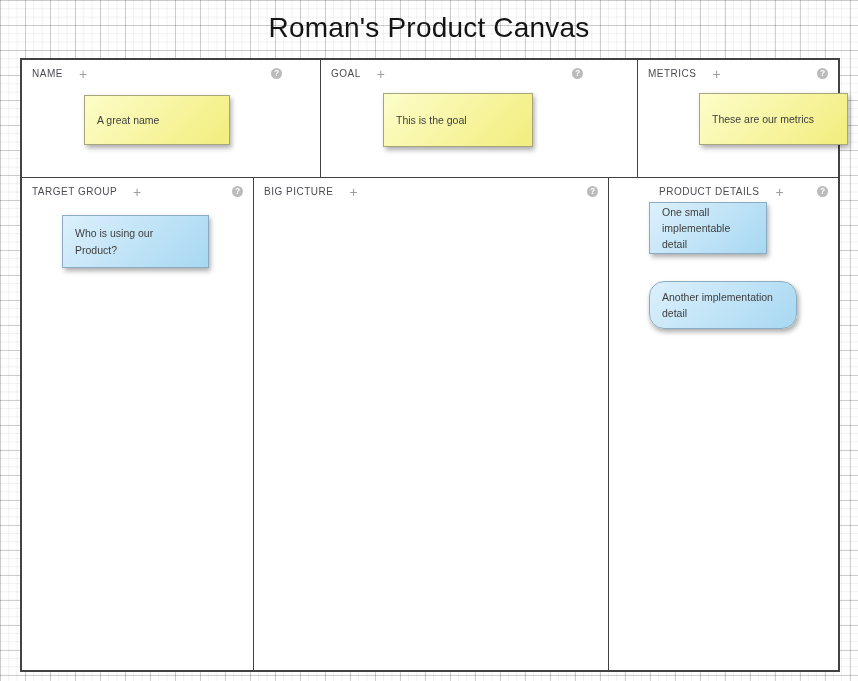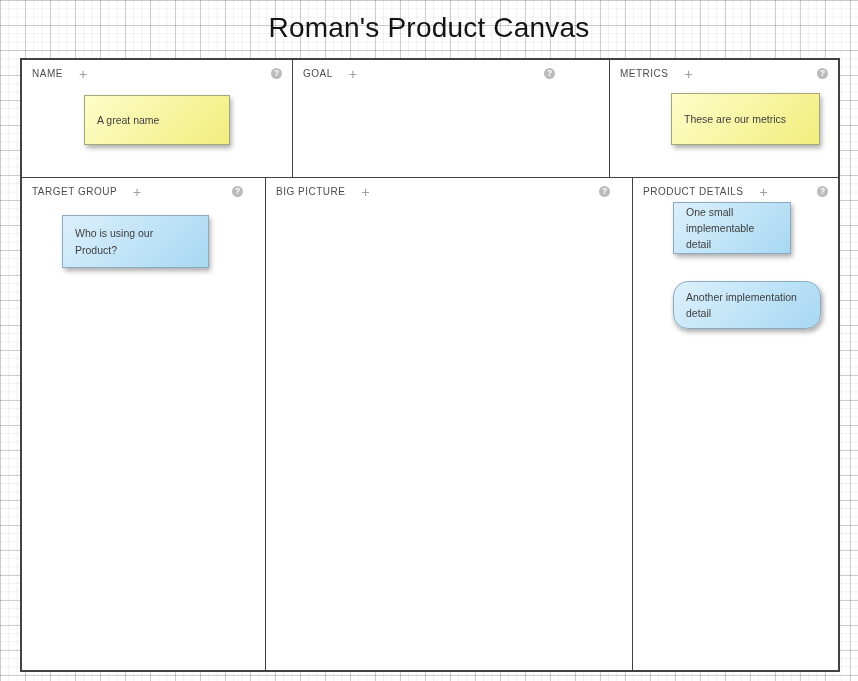--- a/index.html
+++ b/index.html
@@ -20,29 +20,29 @@
     font-size:28px; color:#141414; letter-spacing:0.2px;
   }
   .canvas {
     position:absolute; left:20px; top:58px; width:820px; height:614px;
     box-sizing:border-box; background:#ffffff;
     border:2px solid var(--canvas-border, #424242);
     display:flex; flex-direction:column;
   }
   .row { display:flex; }
   .row-top { height:117px; border-bottom:1px solid var(--canvas-border, #424242); }
-  .row-bottom { flex:1;gap:12px; }
+  .row-bottom { flex:1; }
   .section { position:relative; box-sizing:border-box; }
   .section + .section { border-left:1px solid var(--canvas-border, #424242); }
   #sec-name    { width:270px; }
-  #sec-goal    { width:273px; }
+  #sec-goal    { width:273px;margin-left:28px; }
   #sec-metrics { flex:1;margin-left:44px; }
   #sec-target  { width:231px; }
   #sec-big     { width:355px; }
-  #sec-details { flex:1; }
+  #sec-details { flex:1;padding-left:40px; }
   .sec-header { display:flex; align-items:center; padding:8px 10px 0 10px; }
   .sec-label {
     font-size:10px; color:var(--header-text, #4b4b52);
     letter-spacing:0.5px; white-space:nowrap;
   }
   .add-btn {
     margin-left:16px; color:#9e9e9e; font-size:14px; line-height:10px;
     cursor:pointer; user-select:none;
   }
   .help-btn {
@@ -90,20 +90,23 @@
         <span>A great name</span>
       </div>
     </div>
 
     <div class="section" id="sec-goal">
       <div class="sec-header">
         <span class="sec-label">GOAL</span>
         <span class="add-btn">+</span>
         <span class="help-btn">?</span>
       </div>
+      <div class="note note-yellow" style="left:62px; top:33px; width:150px; height:54px;">
+        <span>This is the goal</span>
+      </div>
     </div>
 
     <div class="section" id="sec-metrics">
       <div class="sec-header">
         <span class="sec-label">METRICS</span>
         <span class="add-btn">+</span>
         <span class="help-btn">?</span>
       </div>
       <div class="note note-yellow" style="left:61px; top:33px; width:149px; height:52px;">
         <span>These are our metrics</span>

